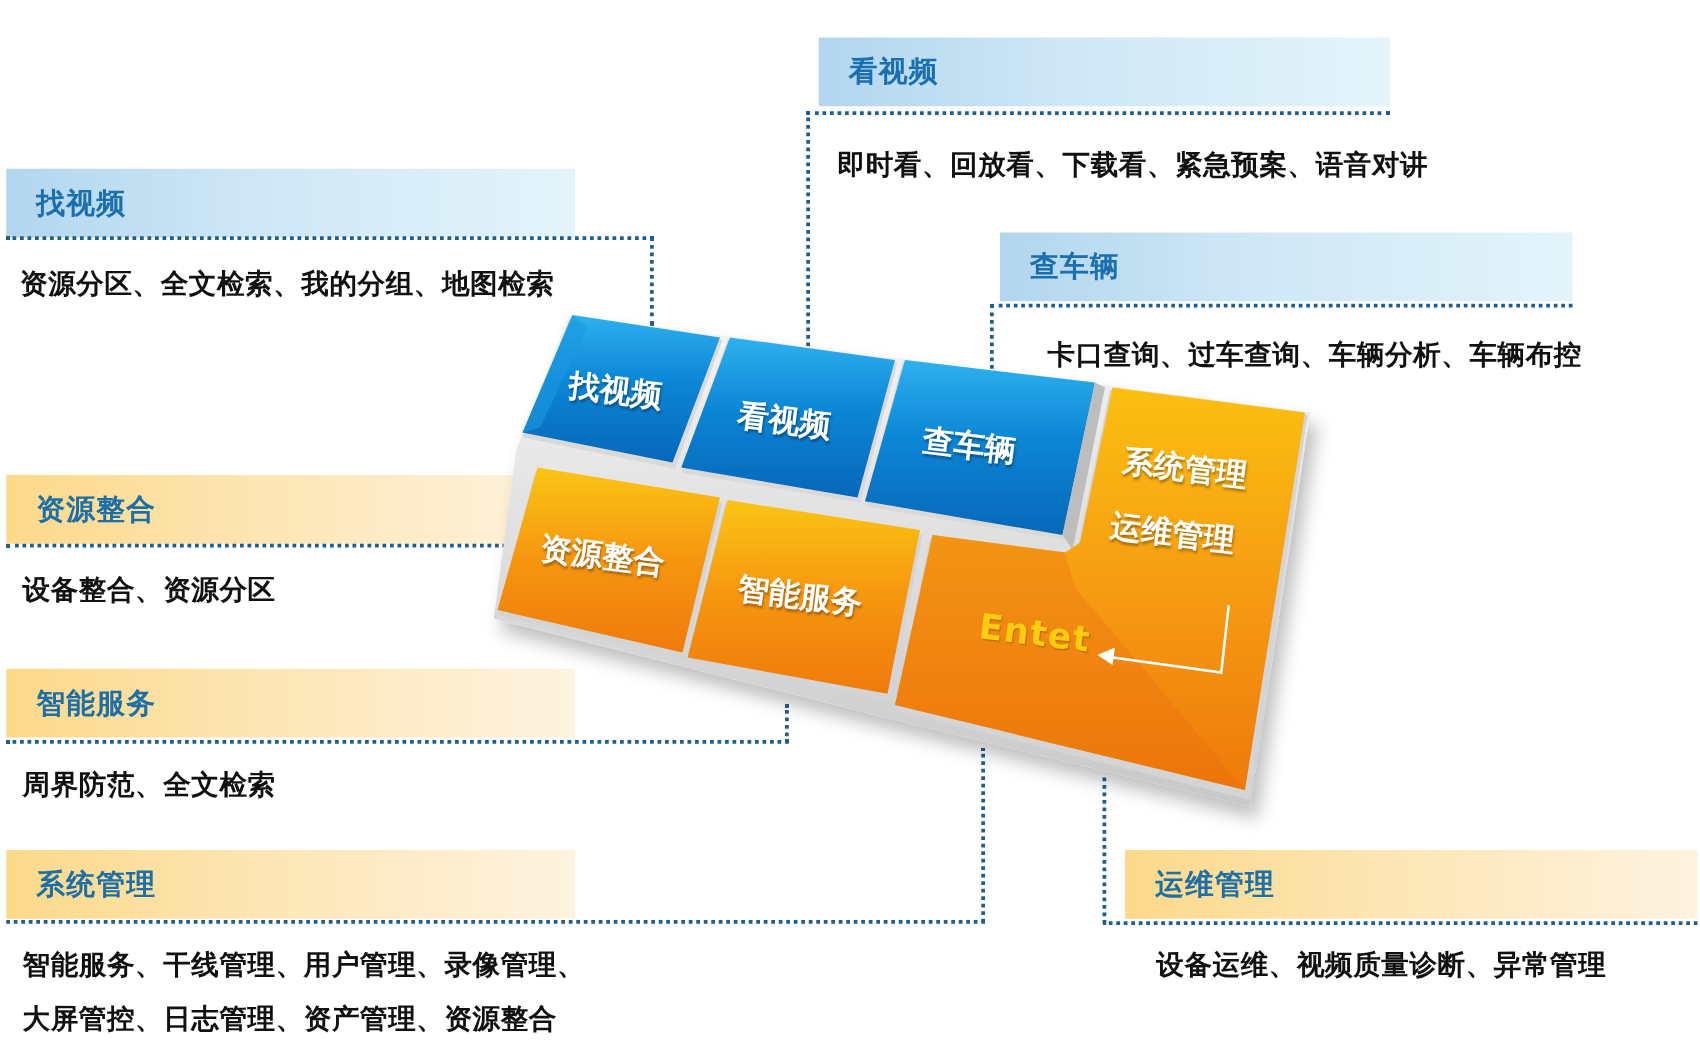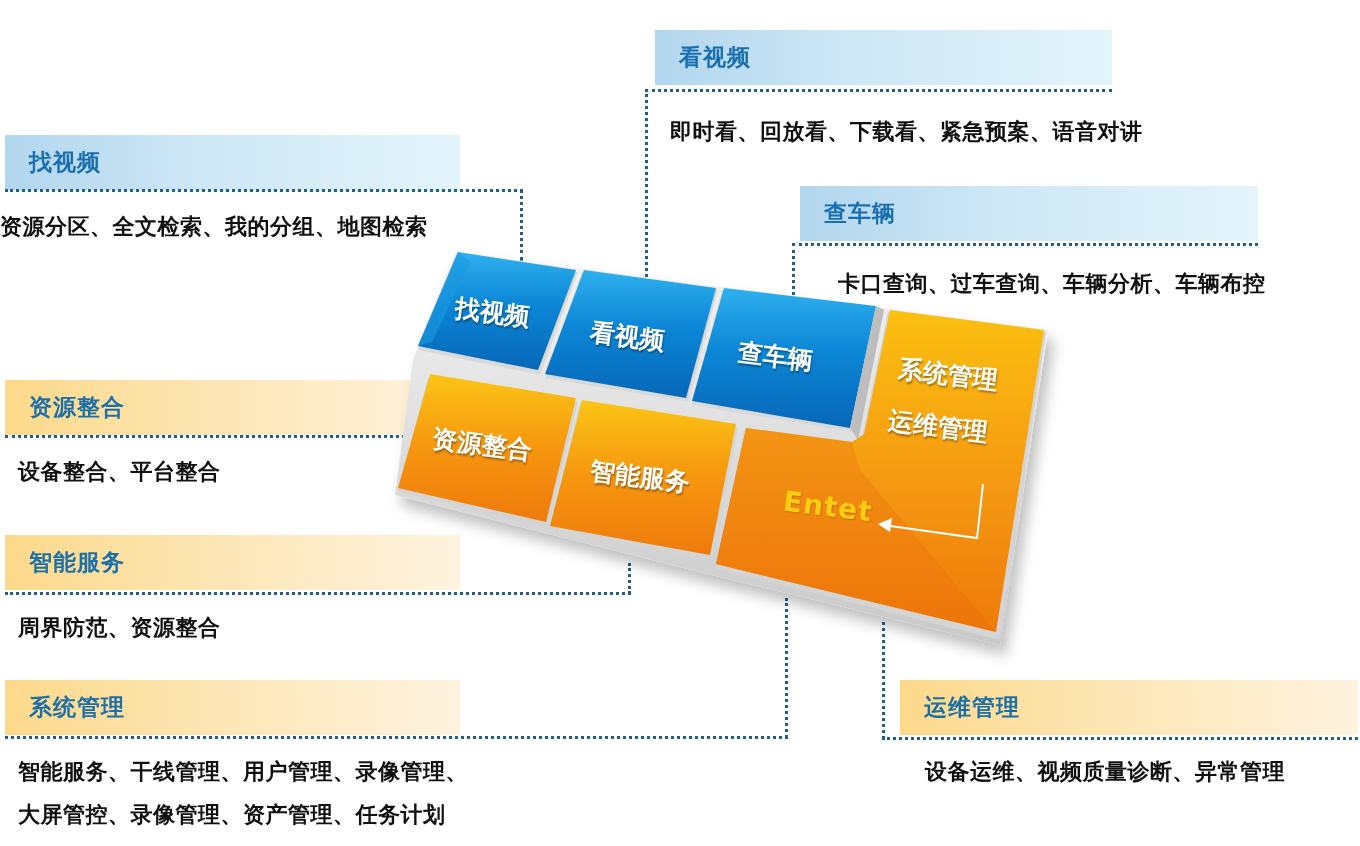--- a/index.html
+++ b/index.html
@@ -43,56 +43,56 @@
   }
 </style>
 </head>
 <body>
 
 <div class="banner blue" style="left:5px;top:135px;width:455px;">
   <span class="title">找视频</span>
 </div>
 <div class="hdot" style="left:5px;top:189px;width:518px;"></div>
 <div class="vdot" style="left:520px;top:189px;height:72px;"></div>
-<div class="desc" style="left:0;top:212px;">资源分区、全文检索、我的分组、地图检索</div>
+<div class="desc" style="left:16px;top:212px;">资源分区、全文检索、我的分组、地图检索</div>
 
 <div class="banner blue" style="left:655px;top:30px;width:457px;">
   <span class="title">看视频</span>
 </div>
 <div class="hdot" style="left:645px;top:89px;width:467px;"></div>
 <div class="vdot" style="left:645px;top:89px;height:188px;"></div>
 <div class="desc" style="left:670px;top:117px;">即时看、回放看、下载看、紧急预案、语音对讲</div>
 
 <div class="banner blue" style="left:800px;top:186px;width:458px;">
   <span class="title">查车辆</span>
 </div>
 <div class="hdot" style="left:792px;top:243px;width:466px;"></div>
 <div class="vdot" style="left:792px;top:243px;height:58px;"></div>
 <div class="desc" style="left:838px;top:269px;text-align:center;">卡口查询、过车查询、车辆分析、车辆布控</div>
 
 <div class="banner orange" style="left:5px;top:380px;width:455px;">
   <span class="title">资源整合</span>
 </div>
 <div class="hdot" style="left:5px;top:435px;width:412px;"></div>
-<div class="desc" style="left:18px;top:457px;">设备整合、平台整合</div>
+<div class="desc" style="left:18px;top:457px;">设备整合、资源分区</div>
 
 <div class="banner orange" style="left:5px;top:535px;width:455px;">
   <span class="title">智能服务</span>
 </div>
 <div class="hdot" style="left:5px;top:592px;width:626px;"></div>
 <div class="vdot" style="left:628px;top:563px;height:31px;"></div>
-<div class="desc" style="left:18px;top:613px;">周界防范、资源整合</div>
+<div class="desc" style="left:18px;top:613px;">周界防范、全文检索</div>
 
 <div class="banner orange" style="left:5px;top:680px;width:455px;">
   <span class="title">系统管理</span>
 </div>
 <div class="hdot" style="left:5px;top:736px;width:783px;"></div>
 <div class="vdot" style="left:785px;top:598px;height:140px;"></div>
 <div class="desc" style="left:18px;top:757px;">智能服务、干线管理、用户管理、录像管理、</div>
-<div class="desc" style="left:18px;top:800px;">大屏管控、录像管理、资产管理、任务计划</div>
+<div class="desc" style="left:18px;top:800px;">大屏管控、日志管理、资产管理、资源整合</div>
 
 <div class="banner orange" style="left:900px;top:680px;width:458px;">
   <span class="title">运维管理</span>
 </div>
 <div class="hdot" style="left:882px;top:737px;width:476px;"></div>
 <div class="vdot" style="left:882px;top:622px;height:117px;"></div>
 <div class="desc" style="left:925px;top:757px;">设备运维、视频质量诊断、异常管理</div>
 
 <svg class="keyboard" width="1360" height="846" viewBox="0 0 1360 846" xmlns="http://www.w3.org/2000/svg">
   <defs>

